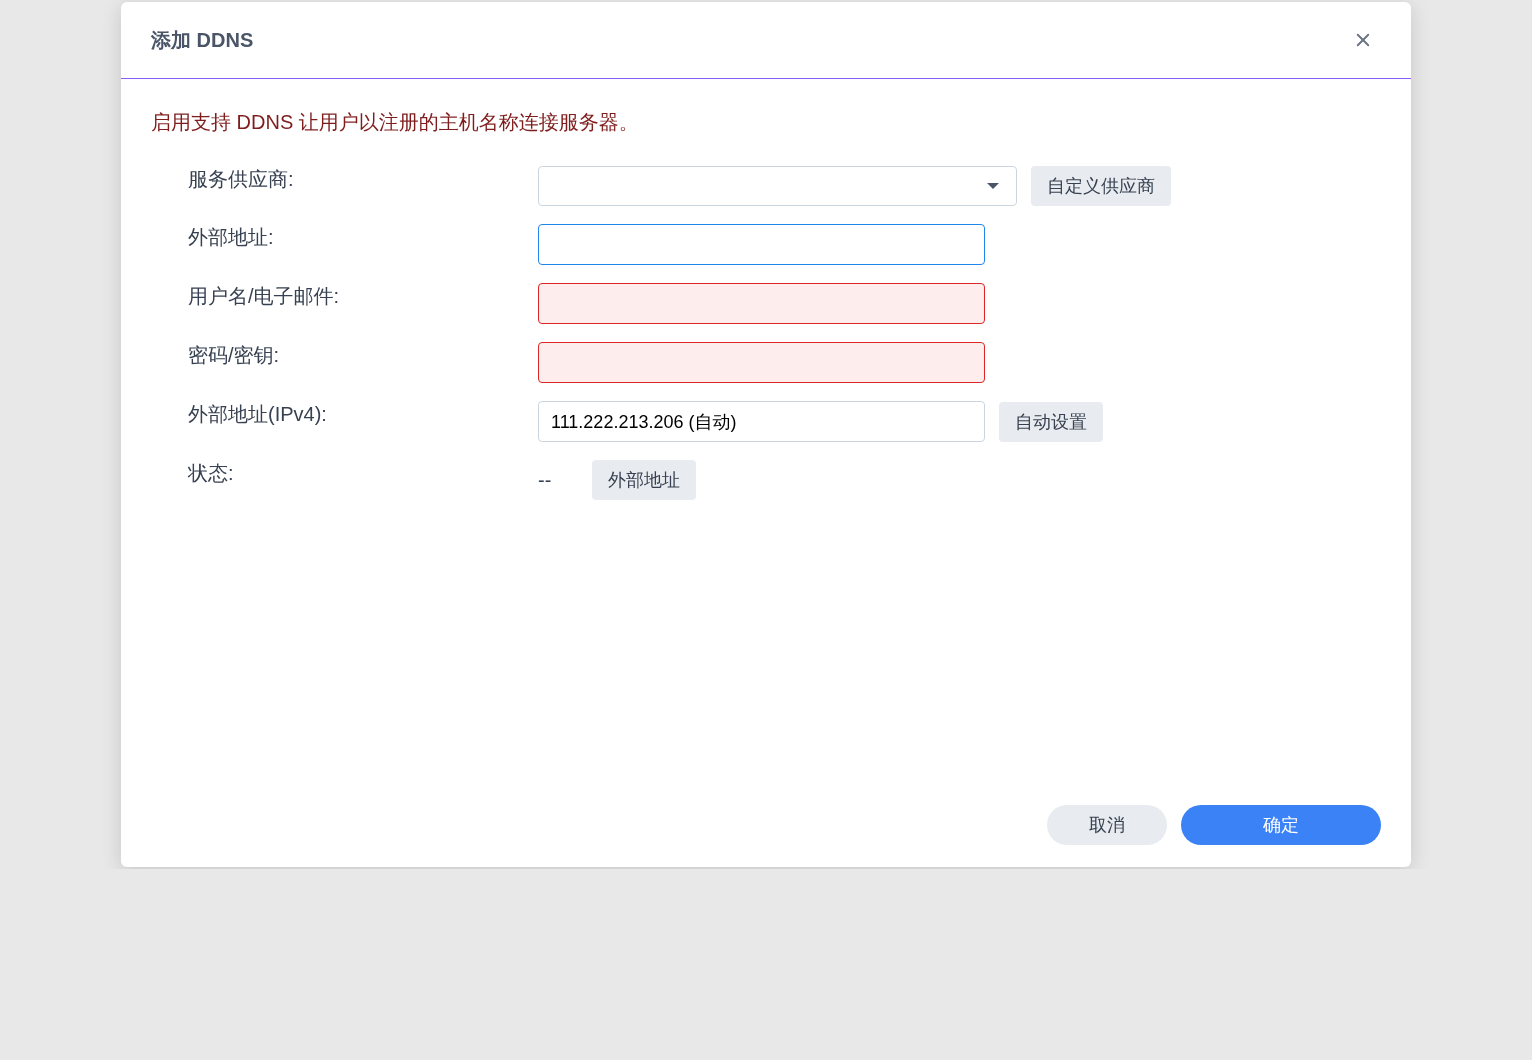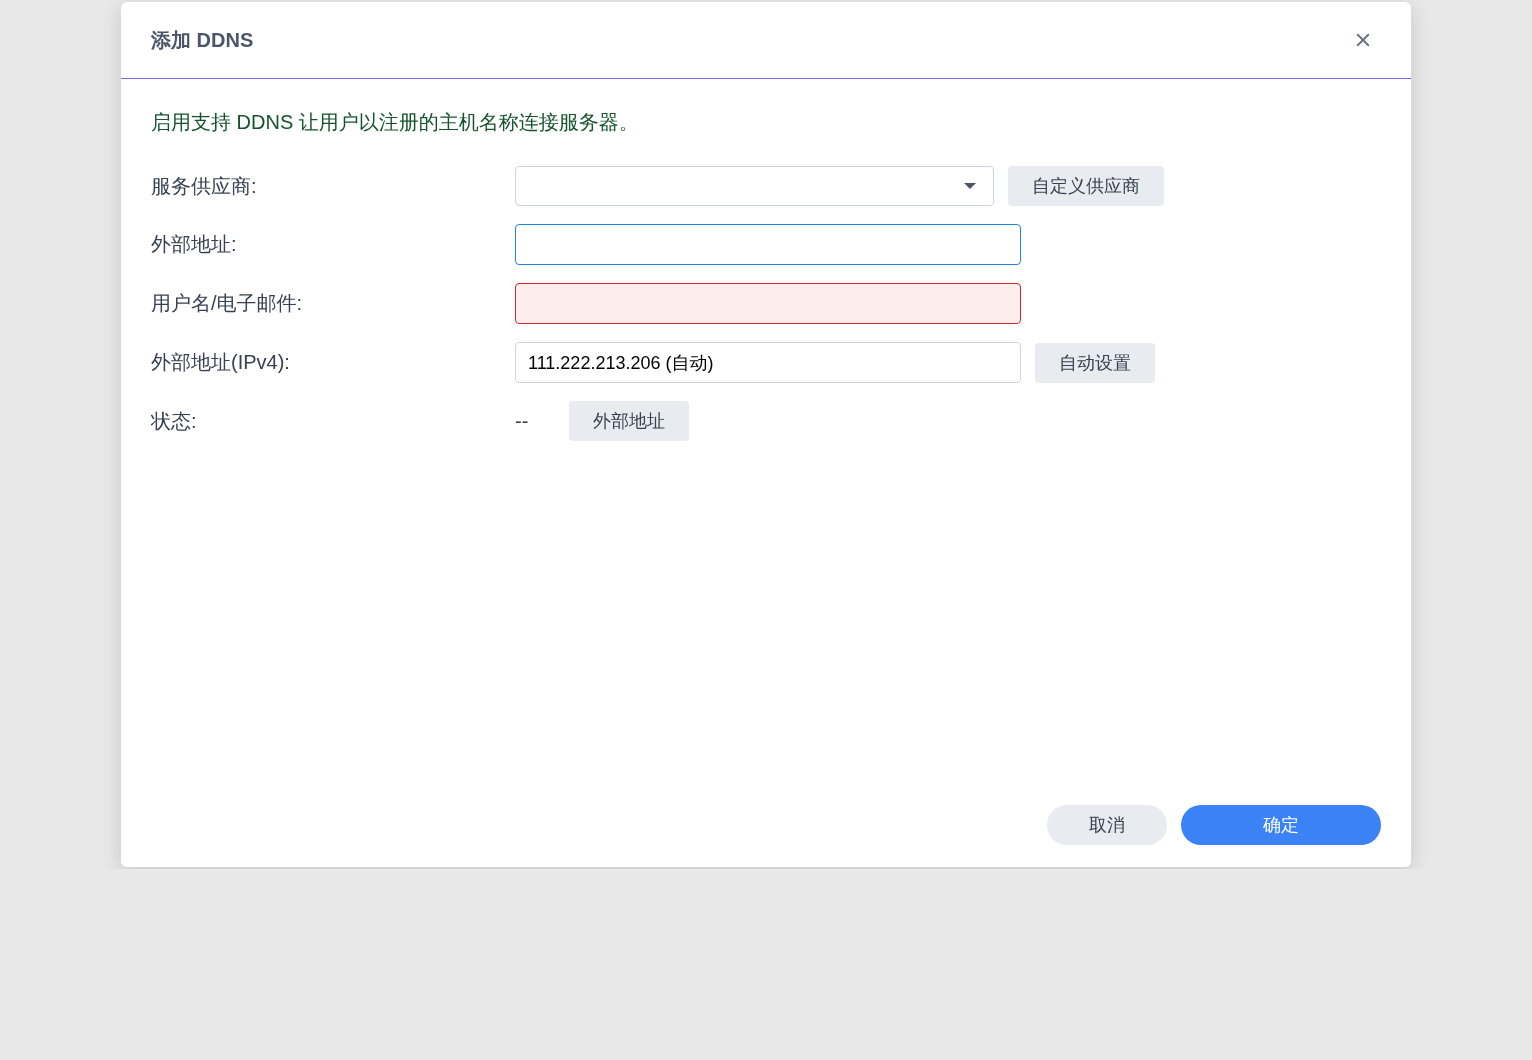--- a/index.html
+++ b/index.html
@@ -49,28 +49,27 @@
     .close-btn svg {
       width: 18px;
       height: 18px;
     }
     .dialog-body {
       padding: 30px 30px 20px 30px;
       min-height: 720px;
     }
     .description {
       font-size: 20px;
-      color: #14532d;
+      color: #7f1d1d;
       margin-bottom: 30px;
     }
     .form-row {
       display: flex;
-      align-items: center;
       margin-bottom: 18px;
-      gap: 14px;
+      margin-left: 37px;
     }
     .form-label {
       width: 350px;
       font-size: 20px;
       color: #374151;
       flex-shrink: 0;
     }
     .form-input-wrapper {
       display: flex;
       align-items: center;
@@ -97,37 +96,37 @@
       top: 50%;
       transform: translateY(-50%);
       pointer-events: none;
       width: 0;
       height: 0;
       border-left: 6px solid transparent;
       border-right: 6px solid transparent;
       border-top: 6px solid #4a5568;
     }
     .text-input {
-      width: 506px;
+      width: 447px;
       height: 41px;
       padding: 6px 12px;
       font-size: 18px;
       border: 1px solid #cbd5e0;
       border-radius: 4px;
       outline: none;
     }
     .text-input.focused {
       border-color: #2186eb;
     }
     .text-input.error {
       border-color: #dc2626;
       background-color: #fdeeed;
     }
     .btn {
-      padding: 8px 24px;
+      padding: 8px 16px;
       font-size: 18px;
       border: none;
       border-radius: 4px;
       cursor: pointer;
       font-family: inherit;
       white-space: nowrap;
     }
     .btn-secondary {
       background: #e8ebef;
       color: #374151;
@@ -198,20 +197,26 @@
       </div>
     </div>
 
     <div class="form-row">
       <div class="form-label">用户名/电子邮件:</div>
       <div class="form-input-wrapper">
         <input type="text" class="text-input error" value="" style="">
       </div>
     </div>
 
+    <div class="form-row">
+      <div class="form-label">密码/密钥:</div>
+      <div class="form-input-wrapper">
+        <input type="password" class="text-input error" value="" style="">
+      </div>
+    </div>
 
     <div class="form-row">
       <div class="form-label">外部地址(IPv4):</div>
       <div class="form-input-wrapper">
         <input type="text" class="text-input" value="111.222.213.206 (自动)" style="">
         <button class="btn btn-secondary">自动设置</button>
       </div>
     </div>
 
     <div class="form-row">

